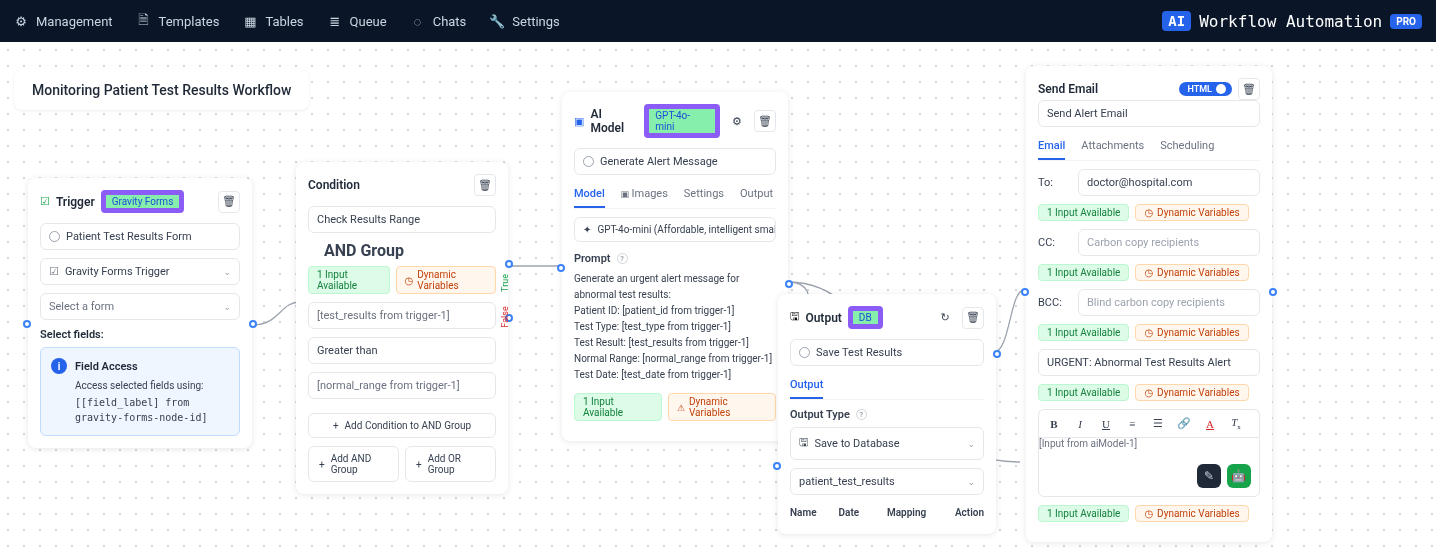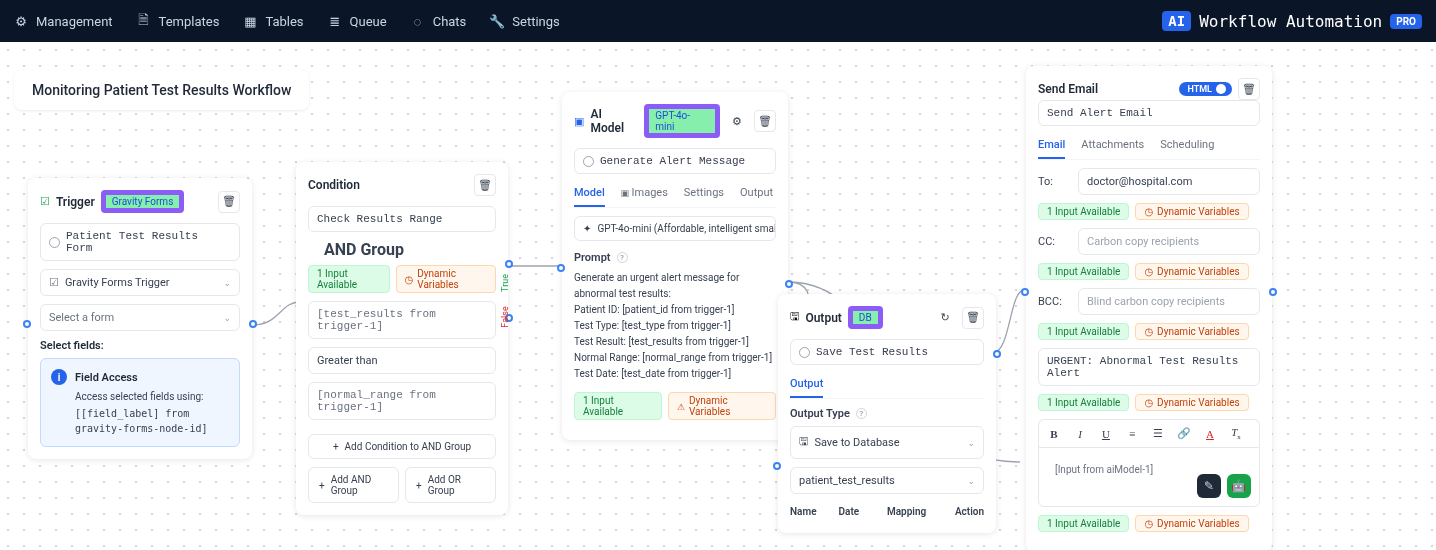--- a/index.html
+++ b/index.html
@@ -106,21 +106,20 @@
   border-radius: 6px;
   padding: 6px 8px;
   font-size: 11px;
   color: #374151;
   background: #fff;
   width: 100%;
   display: flex;
   align-items: center;
   gap: 6px;
   margin-bottom: 8px;
-  font-family: Liberation Mono, monospace;
 }
 .input-box.has-circle::before {
   content: "";
   width: 9px; height: 9px;
   border: 1.5px solid #9ca3af;
   border-radius: 50%;
   flex-shrink: 0;
 }
 .select-box {
   border: 1px solid #e5e7eb;
@@ -237,21 +236,21 @@
   display:flex; gap:12px; align-items:center;
 }
 .et-icon {
   font-size: 11px; color: #374151; cursor:pointer;
   width:14px; text-align:center;
   font-family: Georgia, serif;
 }
 .editor-body {
   border: 1px solid #e5e7eb;
   border-radius: 0 0 6px 6px;
-  padding: 16px;
+  padding: 0;
   font-size: 10px; color: #6b7280;
   min-height: 60px;
   position:relative;
 }
 .editor-fabs { position:absolute; right:8px; bottom:8px; display:flex; gap:6px; }
 .fab { width:24px; height:24px; border-radius:6px; display:flex; align-items:center; justify-content:center; font-size:12px; cursor:pointer; }
 .fab.dark { background:#1f2937; color:#cbd5e1; }
 .fab.green { background:#16a34a; color:#fff; }
 
 .tf-label { position:absolute; font-size:9px; transform:rotate(-90deg); }

